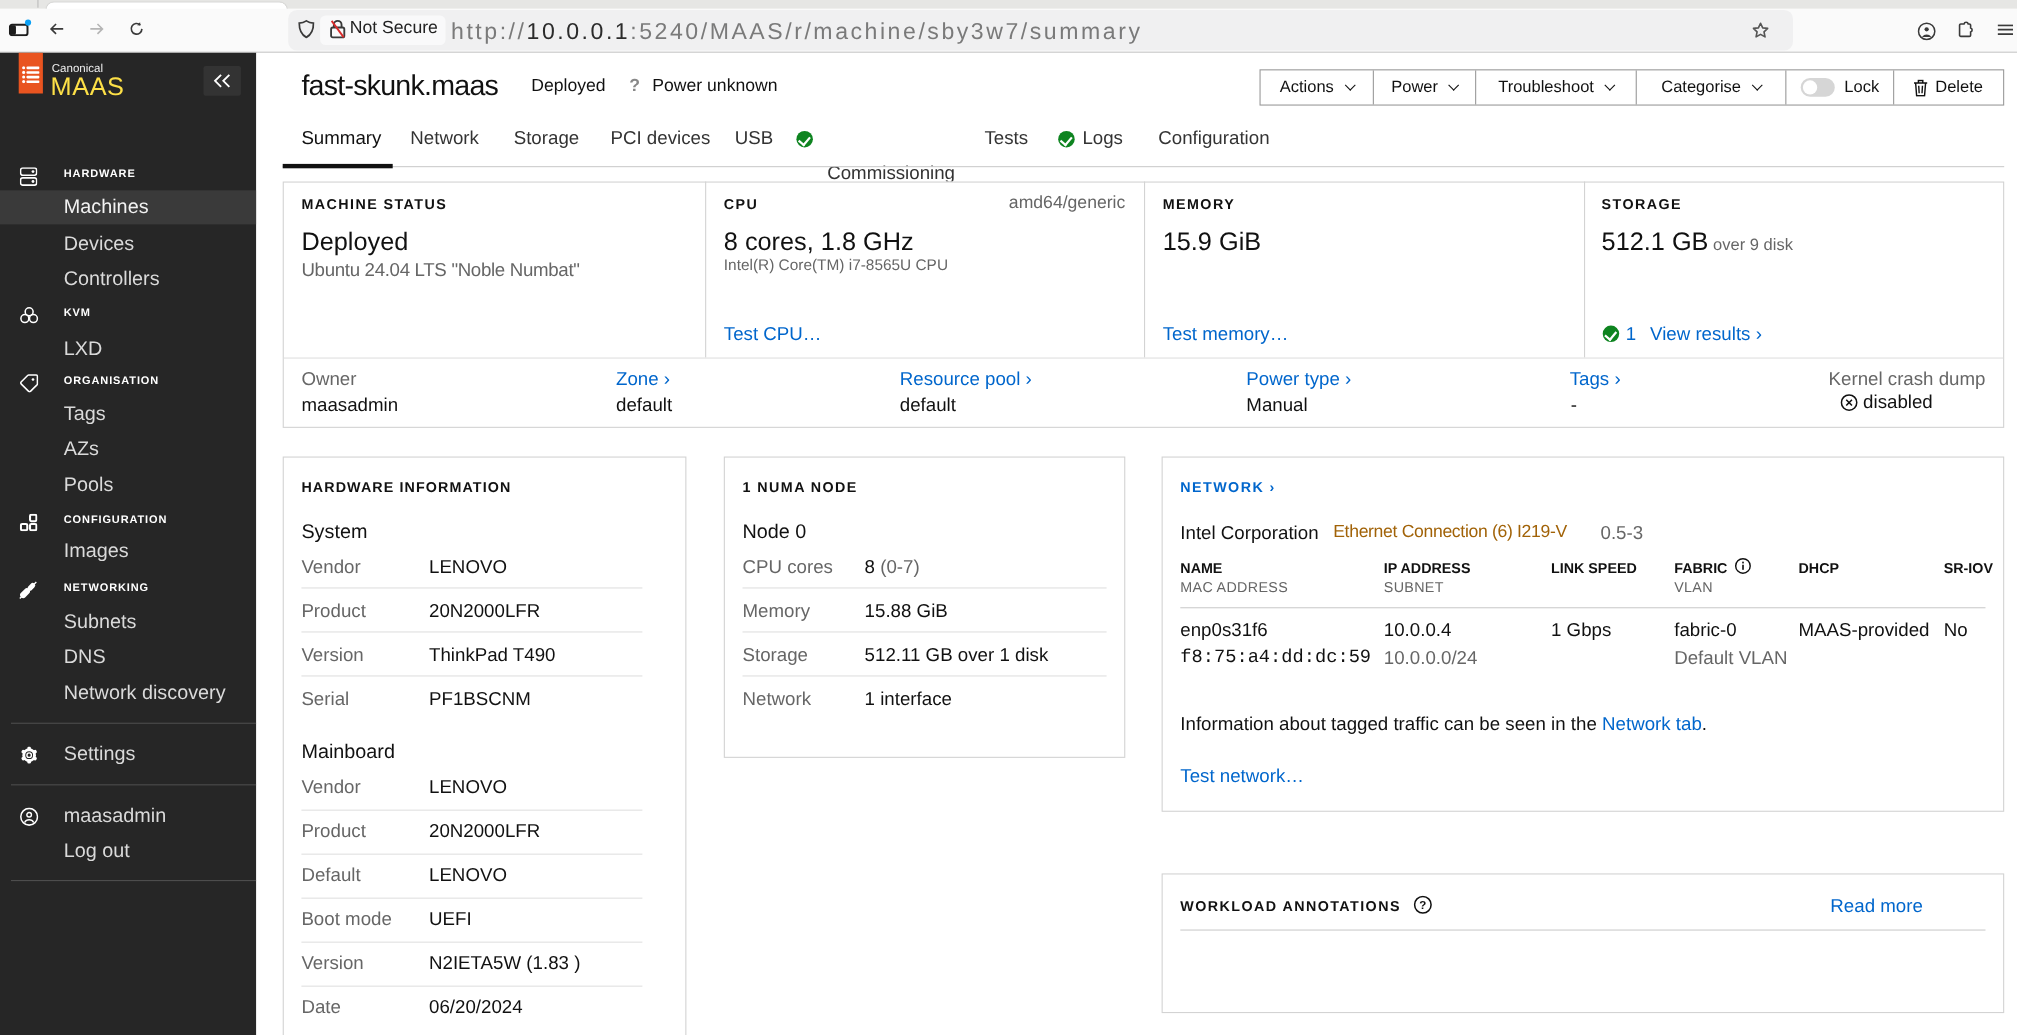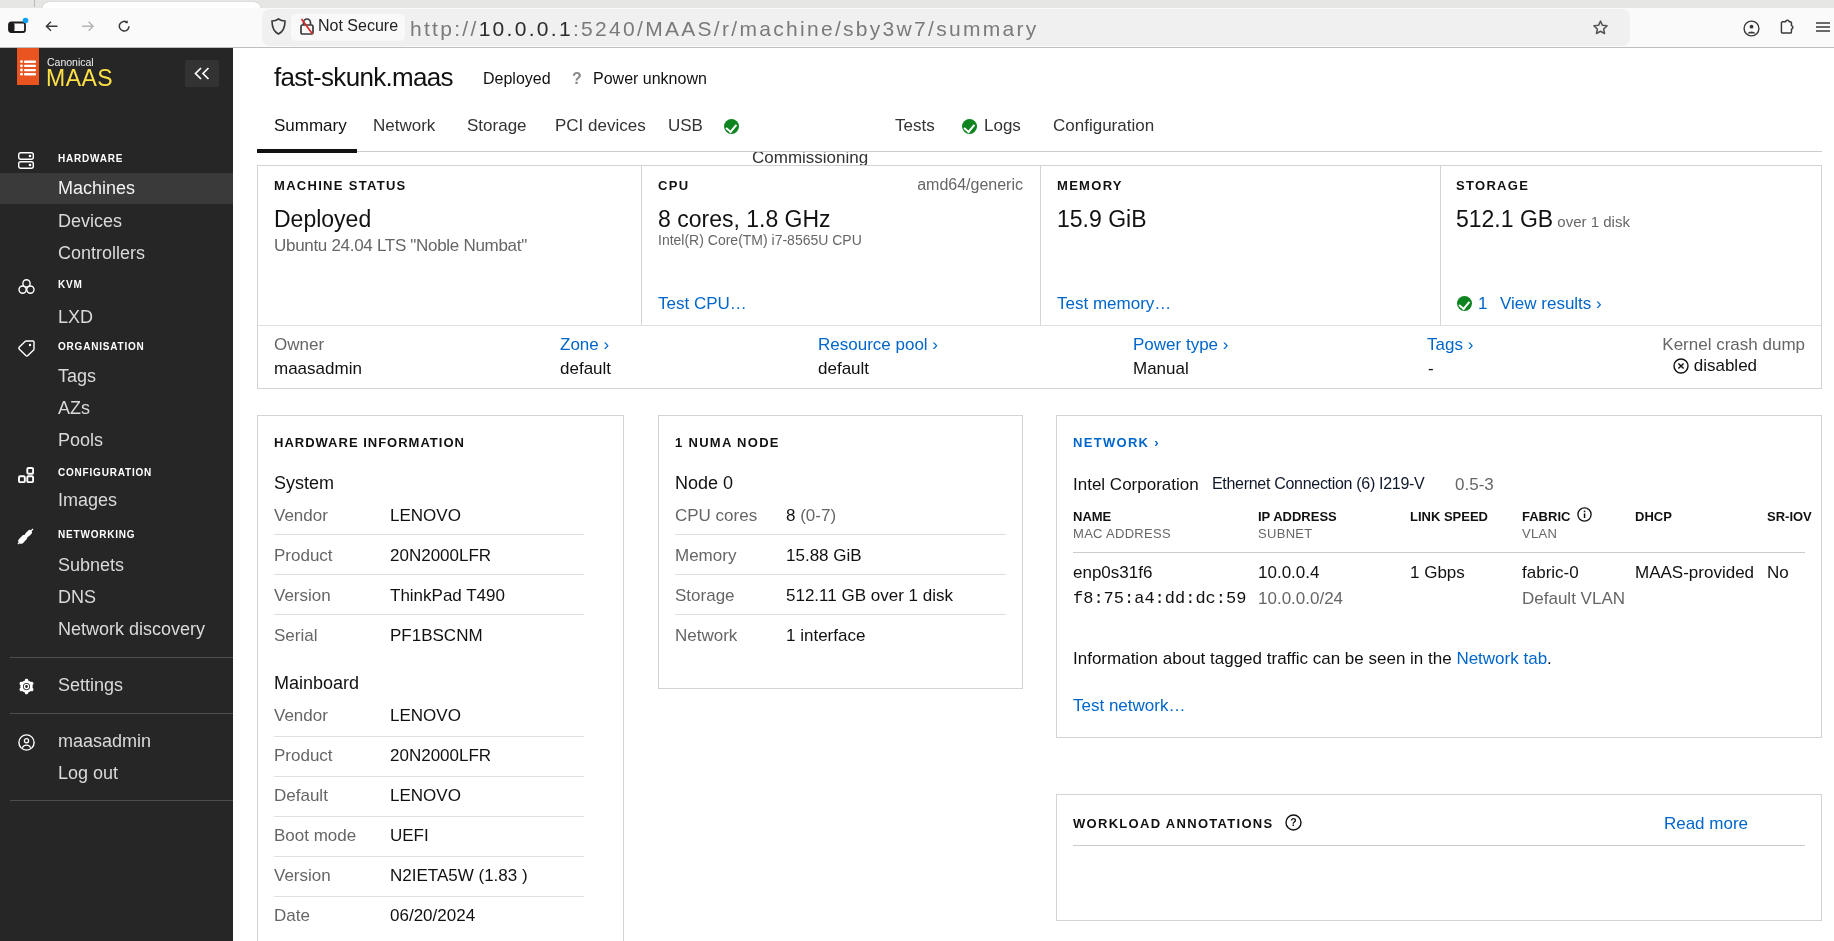--- a/index.html
+++ b/index.html
@@ -197,20 +197,32 @@
   <div class="navitem" style="top:683px;">maasadmin</div>
   <div class="navitem" style="top:715px;">Log out</div>
   <div class="sdiv" style="top:752px;"></div>
 </div>
 
 <div id="main">
   <h1 id="title">fast-skunk.maas</h1>
   <span class="hstat" style="left:250px;">Deployed</span>
   <span class="hstat" style="left:339px;color:#888;font-weight:bold;">?</span>
   <span class="hstat" style="left:360px;">Power unknown</span>
+  <div id="controls">
+    <div class="seg" style="width:103px;">Actions<span class="chev"></span></div>
+    <div class="seg" style="width:93px;">Power<span class="chev"></span></div>
+    <div class="seg" style="width:146px;">Troubleshoot<span class="chev"></span></div>
+    <div class="seg" style="width:136px;">Categorise<span class="chev"></span></div>
+    <div class="seg" style="width:98px;"><span style="display:inline-block;width:31px;height:17px;background:#d6d6d6;border-radius:9px;position:relative;margin-right:9px;">
+          <span style="position:absolute;left:2px;top:2px;width:13px;height:13px;background:#fff;border-radius:50%;"></span>
+        </span>Lock</div>
+    <div class="seg" style="width:98px;"><svg width="14" height="16" viewBox="0 0 14 16" style="margin-right:6px;">
+          <path d="M1 3.5 H13 M5 3 V1.2 H9 V3 M2.5 3.8 L3.4 15 H10.6 L11.5 3.8 M5.3 6 L5.7 12.7 M8.7 6 L8.3 12.7" stroke="#111" stroke-width="1.3" fill="none"></path>
+        </svg>Delete</div>
+  </div>
   <span class="tabtxt" style="left:41px;color:#111;">Summary</span>
   <span class="tabtxt" style="left:140px;">Network</span>
   <span class="tabtxt" style="left:234px;">Storage</span>
   <span class="tabtxt" style="left:322px;">PCI devices</span>
   <span class="tabtxt" style="left:435px;">USB</span>
   <span class="gcheck abs" style="left:491px;top:71px;"></span>
   <span class="tabtxt" style="left:519px;margin-top:32px;">Commissioning</span>
   <span class="tabtxt" style="left:662px;">Tests</span>
   <span class="gcheck abs" style="left:729px;top:71px;"></span>
   <span class="tabtxt" style="left:751px;">Logs</span>
@@ -232,21 +244,21 @@
   <div class="abs" style="left:640px;top:128px;width:150px;text-align:right;font-size:16px;color:#666;">amd64/generic</div>
   <div class="big" style="left:425px;top:158px;">8 cores, 1.8 GHz</div>
   <div class="abs" style="left:425px;top:184px;font-size:14px;color:#666;">Intel(R) Core(TM) i7-8565U CPU</div>
   <div class="l17" style="left:425px;top:246px;">Test CPU…</div>
 
   <div class="cardtitle" style="left:824px;top:130px;">MEMORY</div>
   <div class="big" style="left:824px;top:158px;">15.9 GiB</div>
   <div class="l17" style="left:824px;top:246px;">Test memory…</div>
 
   <div class="cardtitle" style="left:1223px;top:130px;">STORAGE</div>
-  <div class="big" style="left:1223px;top:158px;">512.1 GB<span style="font-size:15px;color:#666;"> over 1 disk</span></div>
+  <div class="big" style="left:1223px;top:158px;">512.1 GB<span style="font-size:15px;color:#666;"> over 9 disk</span></div>
   <span class="gcheck abs" style="left:1224px;top:248px;"></span>
   <div class="l17" style="left:1245px;top:246px;">1</div>
   <div class="l17" style="left:1267px;top:246px;">View results ›</div>
 
   <div class="g17" style="left:41px;top:287px;">Owner</div>
   <div class="t17" style="left:41px;top:311px;">maasadmin</div>
   <div class="l17" style="left:327px;top:287px;">Zone ›</div>
   <div class="t17" style="left:327px;top:311px;">default</div>
   <div class="l17" style="left:585px;top:287px;">Resource pool ›</div>
   <div class="t17" style="left:585px;top:311px;">default</div>
@@ -304,21 +316,21 @@
   <div class="hdiv" style="left:442px;top:526px;width:331px;"></div>
   <div class="g17" style="left:442px;top:538px;">Storage</div>
     <div class="t17" style="left:553px;top:538px;">512.11 GB over 1 disk</div>
   <div class="hdiv" style="left:442px;top:566px;width:331px;"></div>
   <div class="g17" style="left:442px;top:578px;">Network</div>
     <div class="t17" style="left:553px;top:578px;">1 interface</div>
 
   <div class="card" style="left:823px;top:367px;width:766px;height:323px;"></div>
   <div class="abs" style="left:840px;top:387px;font-size:13px;font-weight:bold;letter-spacing:1.3px;color:#06c;">NETWORK ›</div>
   <div class="t17" style="left:840px;top:427px;">Intel Corporation</div>
-  <div class="abs" style="left:979px;top:427px;font-size:16px;letter-spacing:-.3px;color:#0f172a;">Ethernet Connection (6) I219-V</div>
+  <div class="abs" style="left:979px;top:427px;font-size:16px;letter-spacing:-.3px;color:#a16207;">Ethernet Connection (6) I219-V</div>
   <div class="g17" style="left:1222px;top:427px;">0.5-3</div>
   <div class="th13" style="left:840px;top:461px;">NAME</div>
   <div class="tg13" style="left:840px;top:478px;">MAC ADDRESS</div>
   <div class="th13" style="left:1025px;top:461px;">IP ADDRESS</div>
   <div class="tg13" style="left:1025px;top:478px;">SUBNET</div>
   <div class="th13" style="left:1177px;top:461px;">LINK SPEED</div>
   <div class="th13" style="left:1289px;top:461px;">FABRIC</div>
   <svg class="abs" style="left:1344px;top:459px;" width="15" height="15" viewBox="0 0 15 15">
       <circle cx="7.5" cy="7.5" r="6.6" fill="none" stroke="#111" stroke-width="1.3"></circle>
       <rect x="6.8" y="6.4" width="1.5" height="4.6" fill="#111"></rect>

